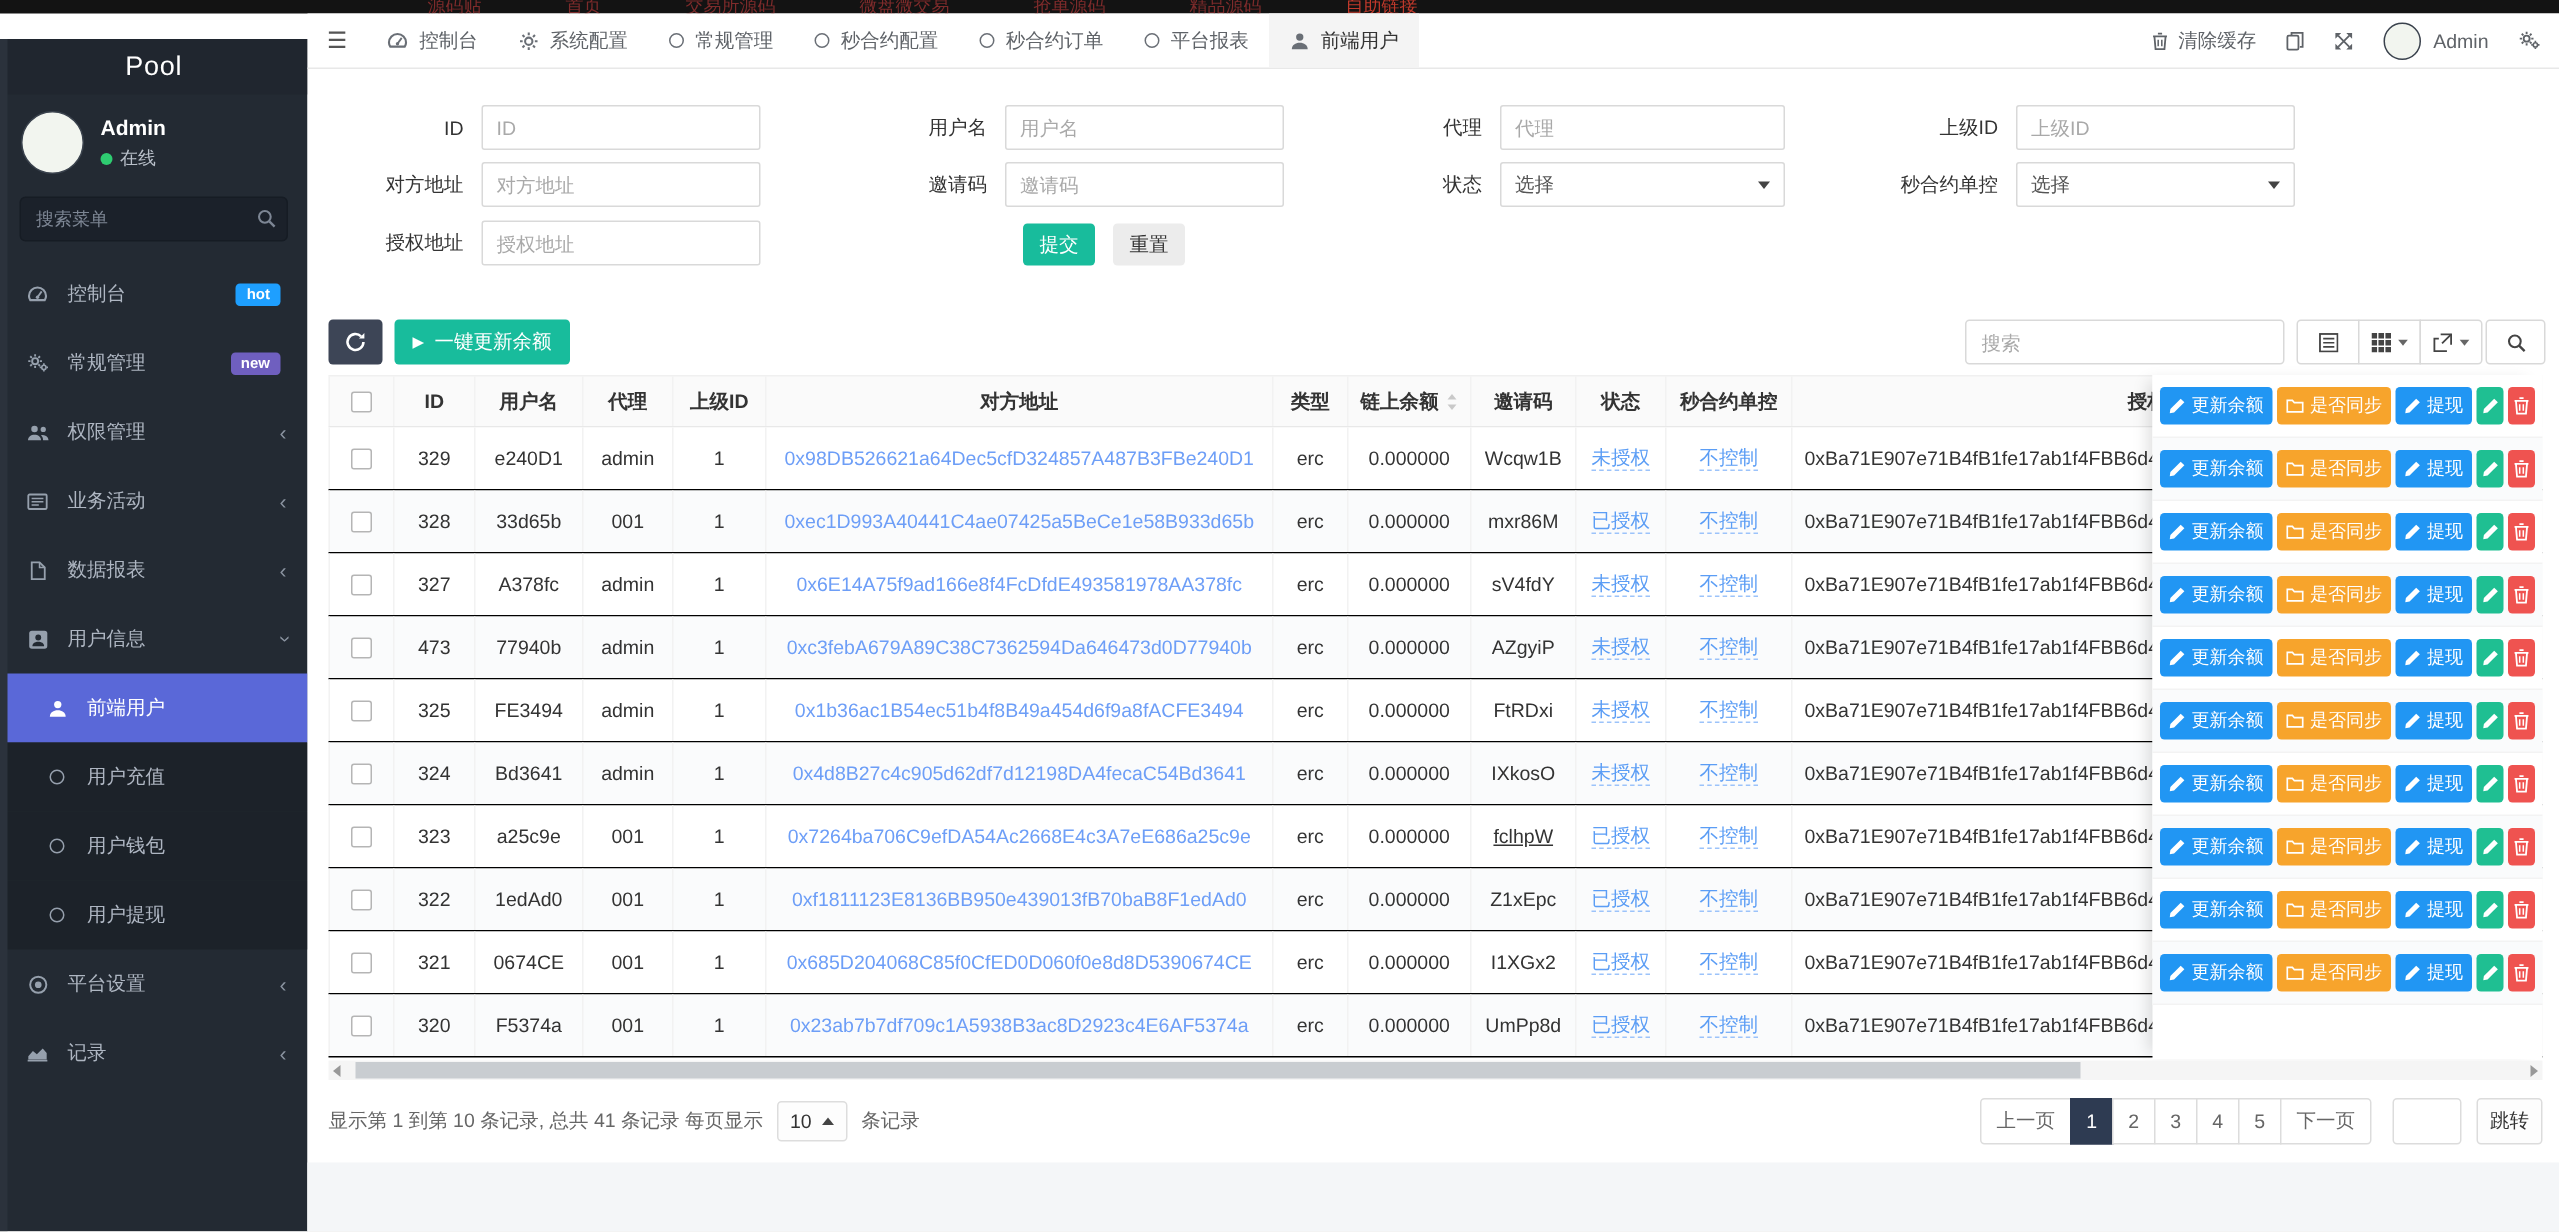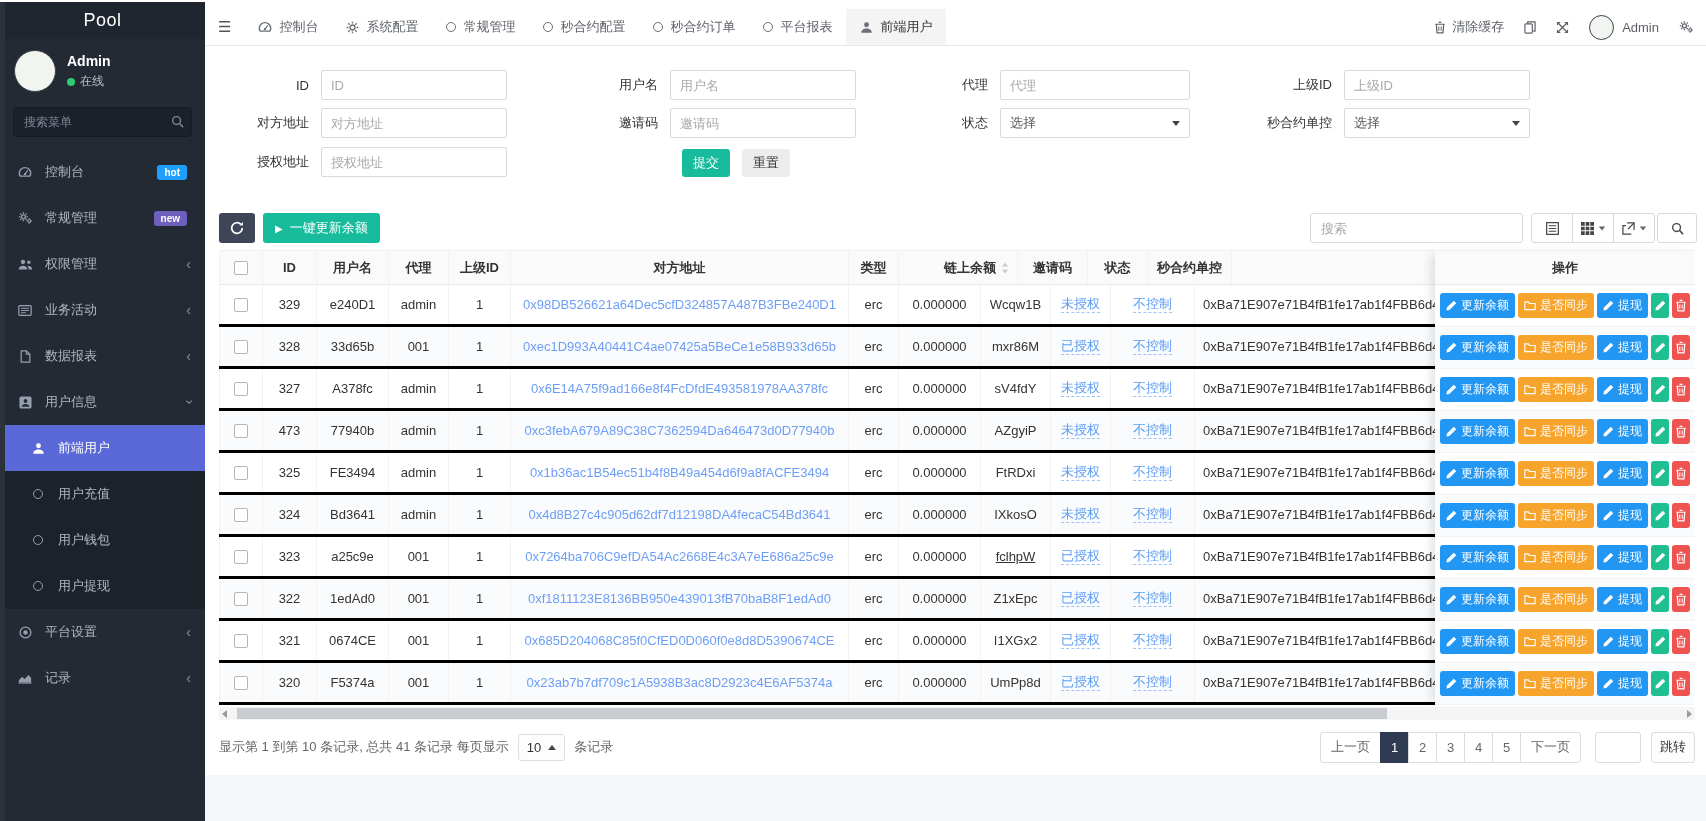--- a/index.html
+++ b/index.html
@@ -3,21 +3,21 @@
 <meta charset="utf-8">
 <style>
 *{box-sizing:border-box;margin:0;padding:0}
 body{margin:0;background:#ddd;font-family:"Liberation Sans","DejaVu Sans",sans-serif}
 #app{position:relative;width:1706px;height:821px;background:#fff;overflow:hidden;font-size:13px;color:#333}
 
 .strip{position:absolute;left:0;top:0;width:100%;height:9px;background:#131313;overflow:hidden;display:flex;align-items:center;gap:56px;padding-left:285px;white-space:nowrap}
 .strip span{font-size:12px;color:#7e2b2b}
 .strip span.red{color:#c0392b}
 
-.sidebar{position:absolute;left:0;top:2px;width:205px;bottom:0;background:#232a33}
+.sidebar{position:absolute;left:0;top:26px;width:205px;bottom:0;background:#232a33}
 .sb-edge{position:absolute;left:0;top:0;width:5px;height:100%;background:#2b323c}
 .logo{height:37px;line-height:37px;text-align:center;color:#fff;font-size:18px;background:#20262f;letter-spacing:.5px}
 .userbox{display:flex;align-items:center;gap:11px;padding:11px 14px 9px}
 .avatar{width:42px;height:42px;border-radius:50%;flex:none;background:radial-gradient(circle at 38% 62%,#4caf50 0 34%,#dcead cc 35%,#f4f8f2 36% 100%);background-color:#f2f5ef;border:1px solid #3a424d}
 .avatar.sm{width:25px;height:25px}
 .uname{color:#fff;font-weight:bold;font-size:14px;line-height:18px}
 .ustatus{display:flex;align-items:center;gap:5px;color:#b9c0ca;font-size:12px;margin-top:3px}
 .dot{width:8px;height:8px;border-radius:50%;background:#2ecc71}
 .sb-search{margin:6px 13px 12px;position:relative}
 .sb-search input{width:100%;height:30px;background:#1b212a;border:1px solid #161c24;border-radius:4px;color:#cfd6df;font-size:12px;padding:0 28px 0 10px;outline:none}
@@ -69,21 +69,21 @@
 .gbtn{width:42px;height:30px;border:1px solid #d9d9d9;background:#fff;display:flex;align-items:center;justify-content:center;gap:4px;color:#444;cursor:pointer;margin-left:-1px}
 .gbtn:first-child{margin-left:0;border-radius:3px 0 0 3px}
 .gbtn:last-child{border-radius:0 3px 3px 0}
 .gbtn .car{border-top-color:#666;transform:scale(.8)}
 .tb-mag{position:absolute;left:1452px;top:167px;width:40px;height:30px;border:1px solid #d9d9d9;border-radius:3px;background:#fff;display:flex;align-items:center;justify-content:center;color:#444;cursor:pointer}
 
 .tbl{position:absolute;left:14px;top:204px;width:1476px}
 .thead{display:flex;height:35px;background:#fafafa;border-top:1px solid #f0f0f0;border-bottom:1px solid #e8e8e8;font-weight:bold}
 .th,.td{flex:none;display:flex;align-items:center;justify-content:center;border-right:1px solid #f2f2f2;overflow:hidden;white-space:nowrap}
 .th:first-child,.td:first-child{border-left:1px solid #f2f2f2}
-.trow{display:flex;height:42px;border-bottom:3px solid #000000;background:#fff}
+.trow{display:flex;height:42px;border-bottom:1px solid #000000;background:#fff}
 .tbody .trow:nth-child(even){background:#fafbfc}
 .cb{width:14px;height:14px;border:1px solid #b5b5b5;border-radius:2px;background:#fff;cursor:pointer}
 .a-link{color:#6d9ef7;cursor:pointer;text-decoration:none}
 .d-link{color:#5b9df5;cursor:pointer;border-bottom:1px dashed #9cc3fa;line-height:16px}
 .td.auth{justify-content:flex-start;padding-left:8px;color:#333}
 .sort{display:inline-flex;flex-direction:column;gap:2px;margin-left:5px}
 .sort .car{transform:scale(.75);border-top-color:#c9c9c9}
 .sort .car.up{border-bottom-color:#c9c9c9}
 
 .ops{position:absolute;left:1230px;top:204px;width:260px;height:456px;background:#fff;box-shadow:-7px 0 10px -4px rgba(0,0,0,.13)}
@@ -114,20 +114,29 @@
 .pg-item.active{background:#2e3b52;border-color:#2e3b52;color:#fff}
 .pg-jumpin{width:46px;height:31px;border:1px solid #dcdcdc;border-radius:3px;margin-left:14px;outline:none;padding:0 6px}
 .pg-jump{width:44px;height:31px;border:1px solid #dcdcdc;border-radius:3px;background:#fdfdfd;color:#333;margin-left:10px;cursor:pointer;font-family:inherit;font-size:13px}
 svg{display:block}
 </style>
 </head>
 <body>
 
 <div id="app">
 
+  <div class="strip">
+      <span>源码贴</span>
+      <span>首页</span>
+      <span>交易所源码</span>
+      <span>微盘微交易</span>
+      <span>抢单源码</span>
+      <span>精品源码</span>
+      <span class="red">自助链接</span>
+    </div>
 
   <div class="sidebar">
     <div class="sb-edge"></div>
     <div class="logo">Pool</div>
     <div class="userbox">
       <div class="avatar"></div>
       <div>
         <div class="uname">Admin</div>
         <div class="ustatus">
           <span class="dot"></span>
@@ -479,21 +488,21 @@
           </div>
           <div class="th" style="width: 62px;">
             <span>上级ID</span>
           </div>
           <div class="th" style="width: 338px;">
             <span>对方地址</span>
           </div>
           <div class="th" style="width: 50px;">
             <span>类型</span>
           </div>
-          <div class="th" style="width: 82px; margin-left: 37px;">
+          <div class="th" style="width: 82px;">
             <span>链上余额</span>
             <span class="sort">
               <span class="car up"></span>
               <span class="car"></span>
             </span>
           </div>
           <div class="th" style="width: 70px;">
             <span>邀请码</span>
           </div>
           <div class="th" style="width: 60px;">
@@ -724,21 +733,20 @@
             </div>
             <div class="td" style="width: 84px;">
               <span class="d-link">不控制</span>
             </div>
             <div class="td auth" style="width: 500px;">0xBa71E907e71B4fB1fe17ab1f4FBB6d4</div>
           </div>
         </div>
     </div>
 
     <div class="ops">
-      <div class="ops-h">操作</div>
       <div class="ops-b">
           <div class="ops-r">
             <button class="ab b-blue">
               <svg viewBox="0 0 13 13" width="11" height="11" fill="currentColor">
                 <path d="M9.2.9l2.9 2.9-8.1 8.1L.6 12.4l.5-3.4z"></path>
               </svg>
               <span>更新余额</span>
             </button>
             <button class="ab b-orange">
               <svg viewBox="0 0 14 12" width="12" height="11">

